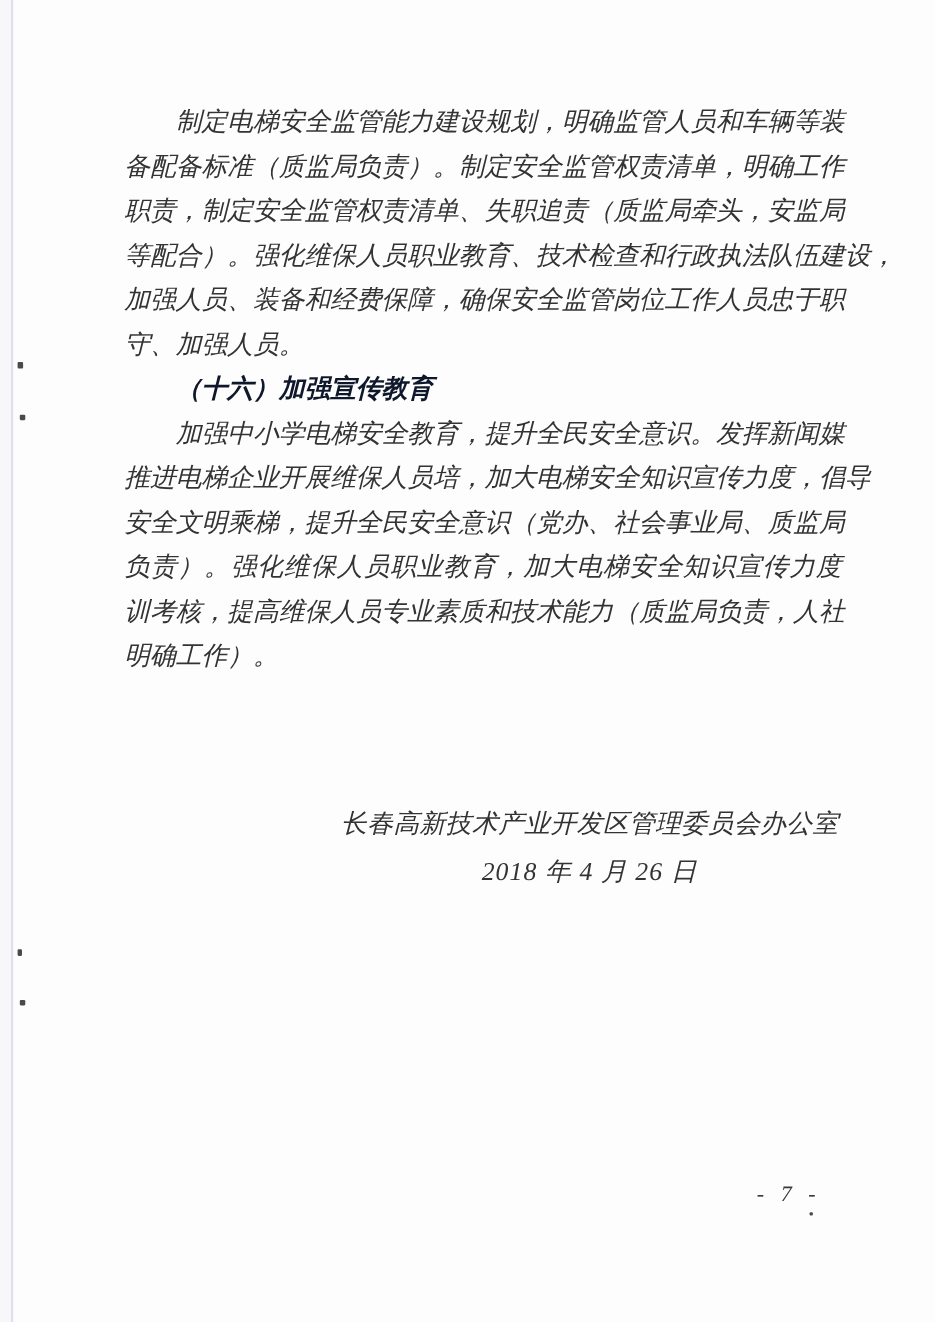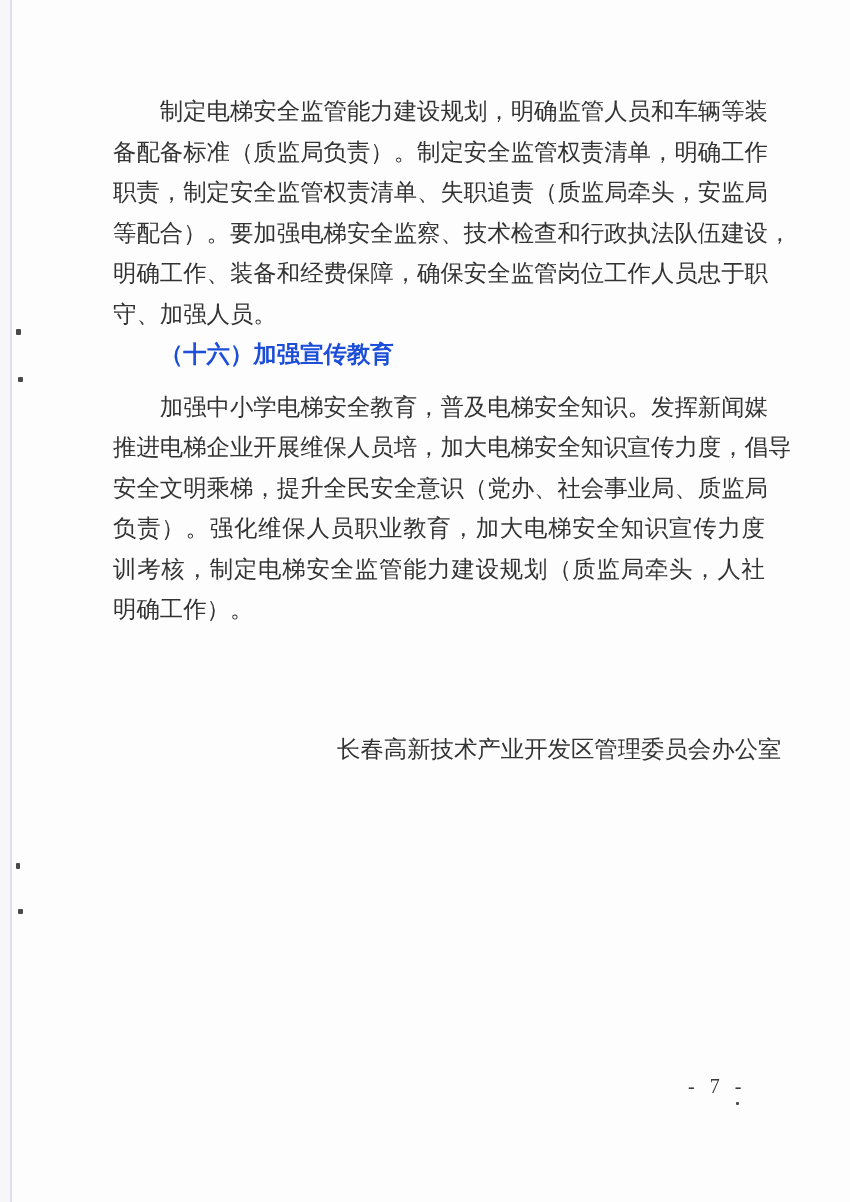--- a/index.html
+++ b/index.html
@@ -8,20 +8,21 @@
     background: #ffffff;
   }
   .page {
     position: relative;
     width: 850px;
     height: 1202px;
     background: #fdfdfe;
     overflow: hidden;
     font-family: "Liberation Serif", "DejaVu Serif", serif;
     color: #333333;
+    font-style: italic;
   }
   
   .edge-strip {
     position: absolute;
     left: 0; top: 0;
     width: 10px; height: 1202px;
     background: #f7f7fa;
   }
   .edge-line {
     position: absolute;
@@ -51,39 +52,38 @@
   }
   .line.first {
     text-indent: 2em;
   }
   .line.last {
     text-align-last: left;
     white-space: normal;
   }
   .section-heading {
     font-weight: bold;
-    color: #1d4ed8;
+    color: #0f172a;
     text-indent: 2em;
-    margin: 0 0 12px 0;
+    margin: 0 0 0 0;
     line-height: 40.5px;
   }
   
   .signature {
     position: absolute;
     left: 310px;
     top: 727px;
     width: 452px;
     font-size: 23.4px;
     line-height: 44px;
   }
   .sig-org {
     text-align: justify;
     text-align-last: justify;
     white-space: nowrap;
-    margin-left: 27px;
   }
   .sig-date {
     text-align: center;
     letter-spacing: 1px;
   }
   .page-number {
     position: absolute;
     left: 688px;
     top: 1075px;
     width: 80px;
@@ -106,37 +106,38 @@
   <div class="speck" style="left:16px; top:863px; width:4px; height:6px;"></div>
   <div class="speck" style="left:18px; top:909px; width:5px; height:5px;"></div>
   <div class="speck" style="left:736px; top:1102px; width:3px; height:3px;"></div>
 
   <div class="body-text">
 
     <div class="paragraph">
       <div class="line first">制定电梯安全监管能力建设规划，明确监管人员和车辆等装</div>
       <div class="line">备配备标准（质监局负责）。制定安全监管权责清单，明确工作</div>
       <div class="line">职责，制定安全监管权责清单、失职追责（质监局牵头，安监局</div>
-      <div class="line">等配合）。要加强电梯安全监察、技术检查和行政执法队伍建设，</div>
-      <div class="line">明确工作、装备和经费保障，确保安全监管岗位工作人员忠于职</div>
+      <div class="line">等配合）。强化维保人员职业教育、技术检查和行政执法队伍建设，</div>
+      <div class="line">加强人员、装备和经费保障，确保安全监管岗位工作人员忠于职</div>
       <div class="line last">守、加强人员。</div>
     </div>
 
     <div class="section-heading">（十六）加强宣传教育</div>
 
     <div class="paragraph">
-      <div class="line first">加强中小学电梯安全教育，普及电梯安全知识。发挥新闻媒</div>
+      <div class="line first">加强中小学电梯安全教育，提升全民安全意识。发挥新闻媒</div>
       <div class="line">推进电梯企业开展维保人员培，加大电梯安全知识宣传力度，倡导</div>
       <div class="line">安全文明乘梯，提升全民安全意识（党办、社会事业局、质监局</div>
       <div class="line">负责）。强化维保人员职业教育，加大电梯安全知识宣传力度</div>
-      <div class="line">训考核，制定电梯安全监管能力建设规划（质监局牵头，人社</div>
+      <div class="line">训考核，提高维保人员专业素质和技术能力（质监局负责，人社</div>
       <div class="line last">明确工作）。</div>
     </div>
 
   </div>
 
   <div class="signature">
     <div class="sig-org">长春高新技术产业开发区管理委员会办公室</div>
+    <div class="sig-date">2018 年 4 月 26 日</div>
   </div>
 
   <div class="page-number">- 7 -</div>
 
 </div>
 
 </body></html>

